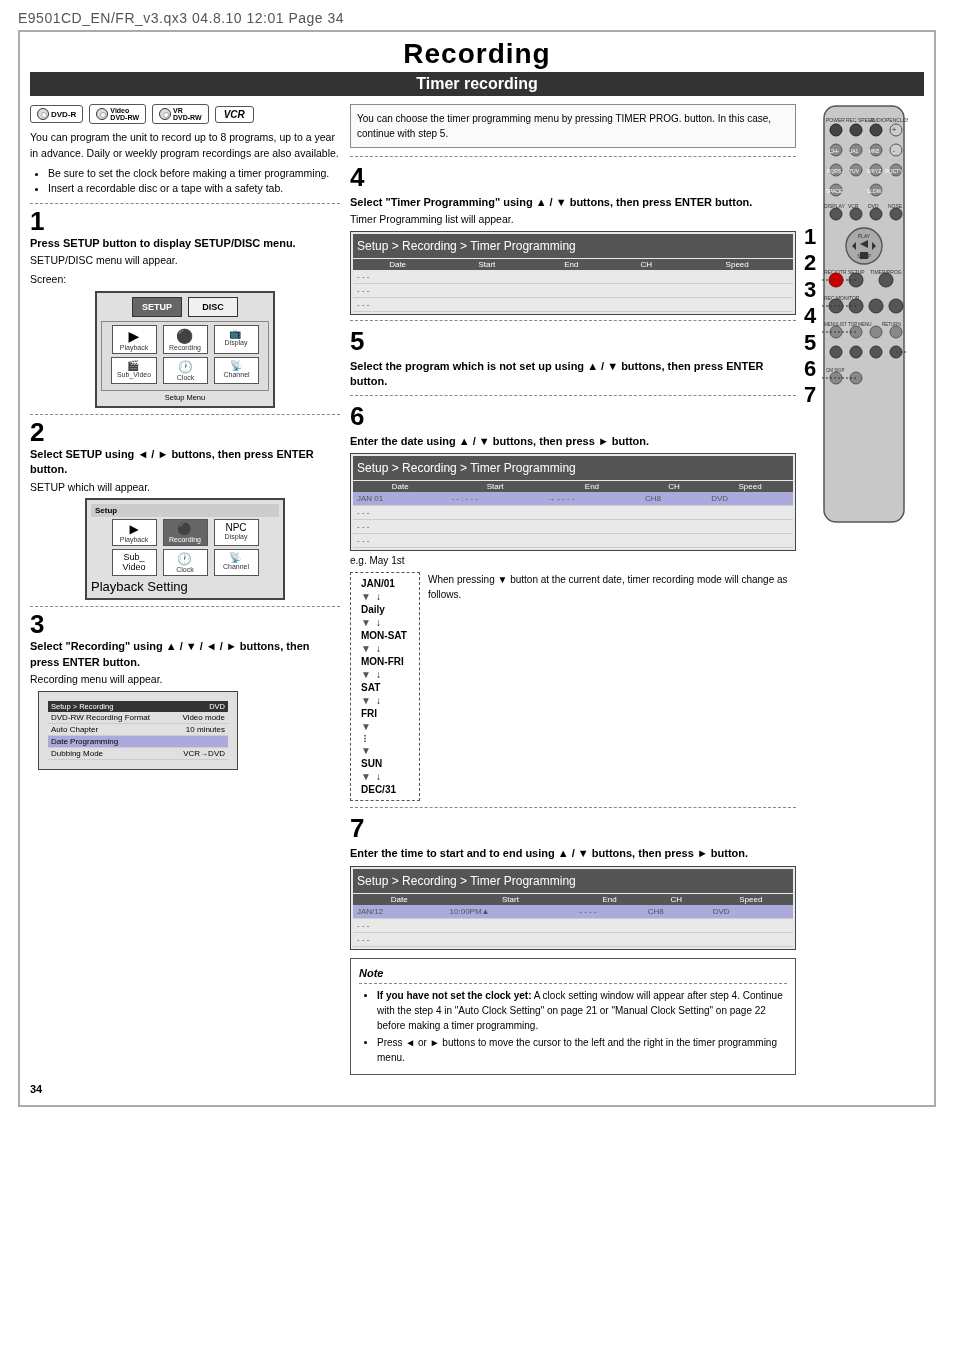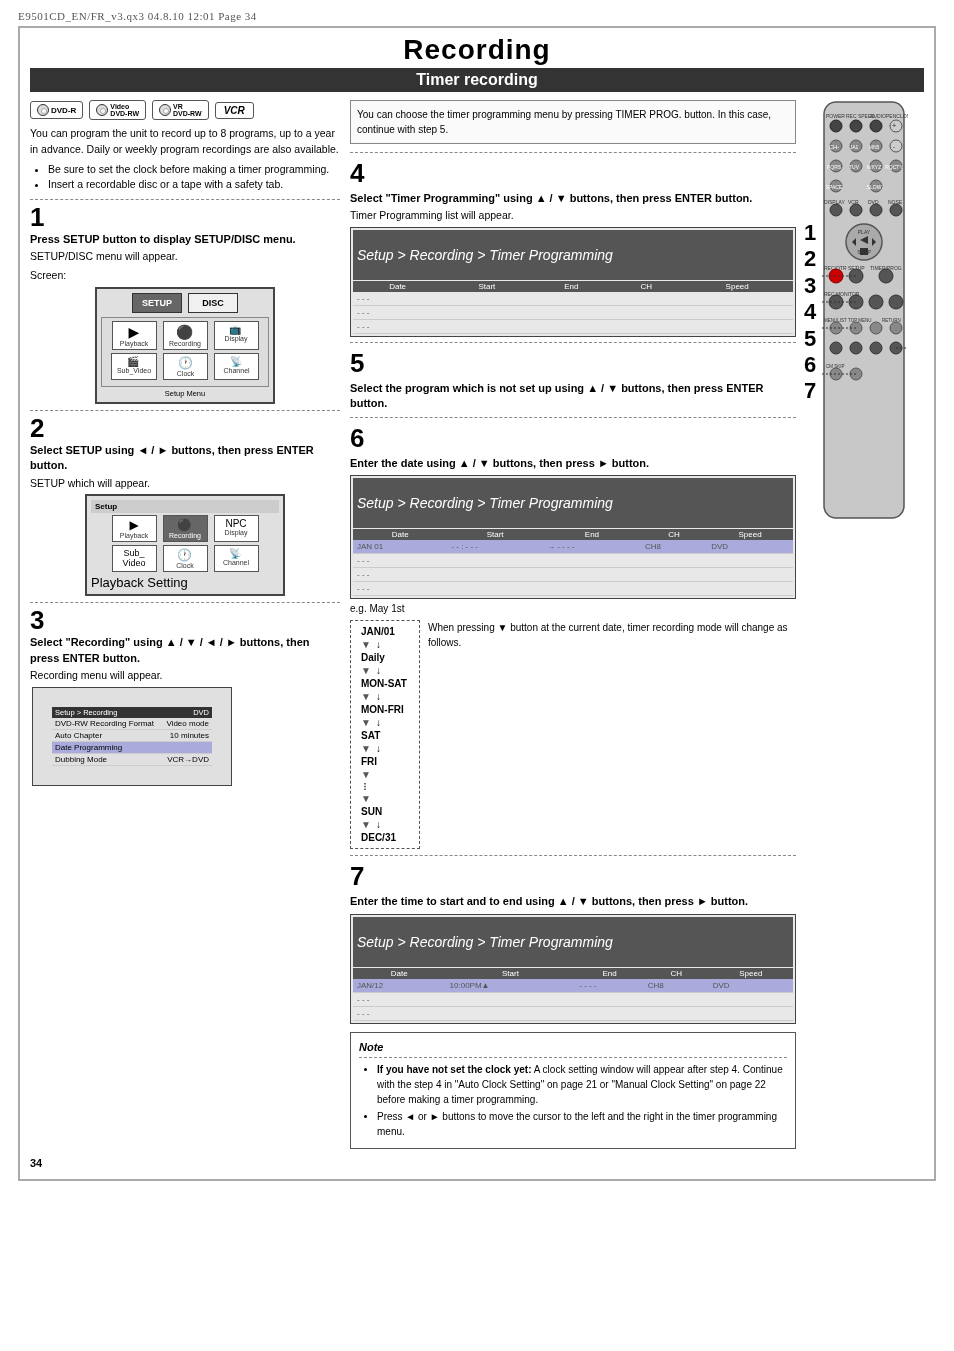--- a/index.html
+++ b/index.html
@@ -13,25 +13,24 @@
     }
     .page {
       width: 954px;
       min-height: 1351px;
       padding: 10px 18px 10px 18px;
       background: #fff;
       position: relative;
     }
     
     .meta-line {
-      font-size: 11px;
+      font-size: 14px;
       color: #555;
       margin-bottom: 4px;
       letter-spacing: 0.5px;
-      font-family: Liberation Serif, serif;
     }
     
     .main-title {
       text-align: center;
       font-size: 28px;
       font-weight: bold;
       margin-bottom: 2px;
       letter-spacing: 1px;
     }
     
@@ -196,22 +195,22 @@
     .setup-label {
       font-size: 7px;
       color: #333;
       text-align: center;
     }
     
     .recording-screen {
       border: 1.5px solid #444;
       background: #e0e0e0;
       width: 200px;
-      margin: 4px 2px;
-      padding: 19px;
+      margin: 4px 8px;
+      padding: 9px;
       font-size: 8px;
     }
     .recording-screen .rec-header {
       background: #333;
       color: #fff;
       padding: 1px 3px;
       font-size: 7.5px;
       display: flex;
       justify-content: space-between;
     }
@@ -319,24 +318,23 @@
     }
     .timer-wrap {
       border: 1.5px solid #444;
       background: #e8e8e8;
       margin: 4px 0;
       padding: 2px;
     }
     .timer-title-bar {
       background: #555;
       color: #fff;
-      padding: 17px 4px;
-      font-size: 14px;
+      padding: 5px 4px;
+      font-size: 12px;
       margin-bottom: 1px;
-      font-style: italic;
     }
     
     .right-three {
       display: flex;
       gap: 8px;
     }
     .right-main {
       flex: 1;
     }
     .right-remote {

